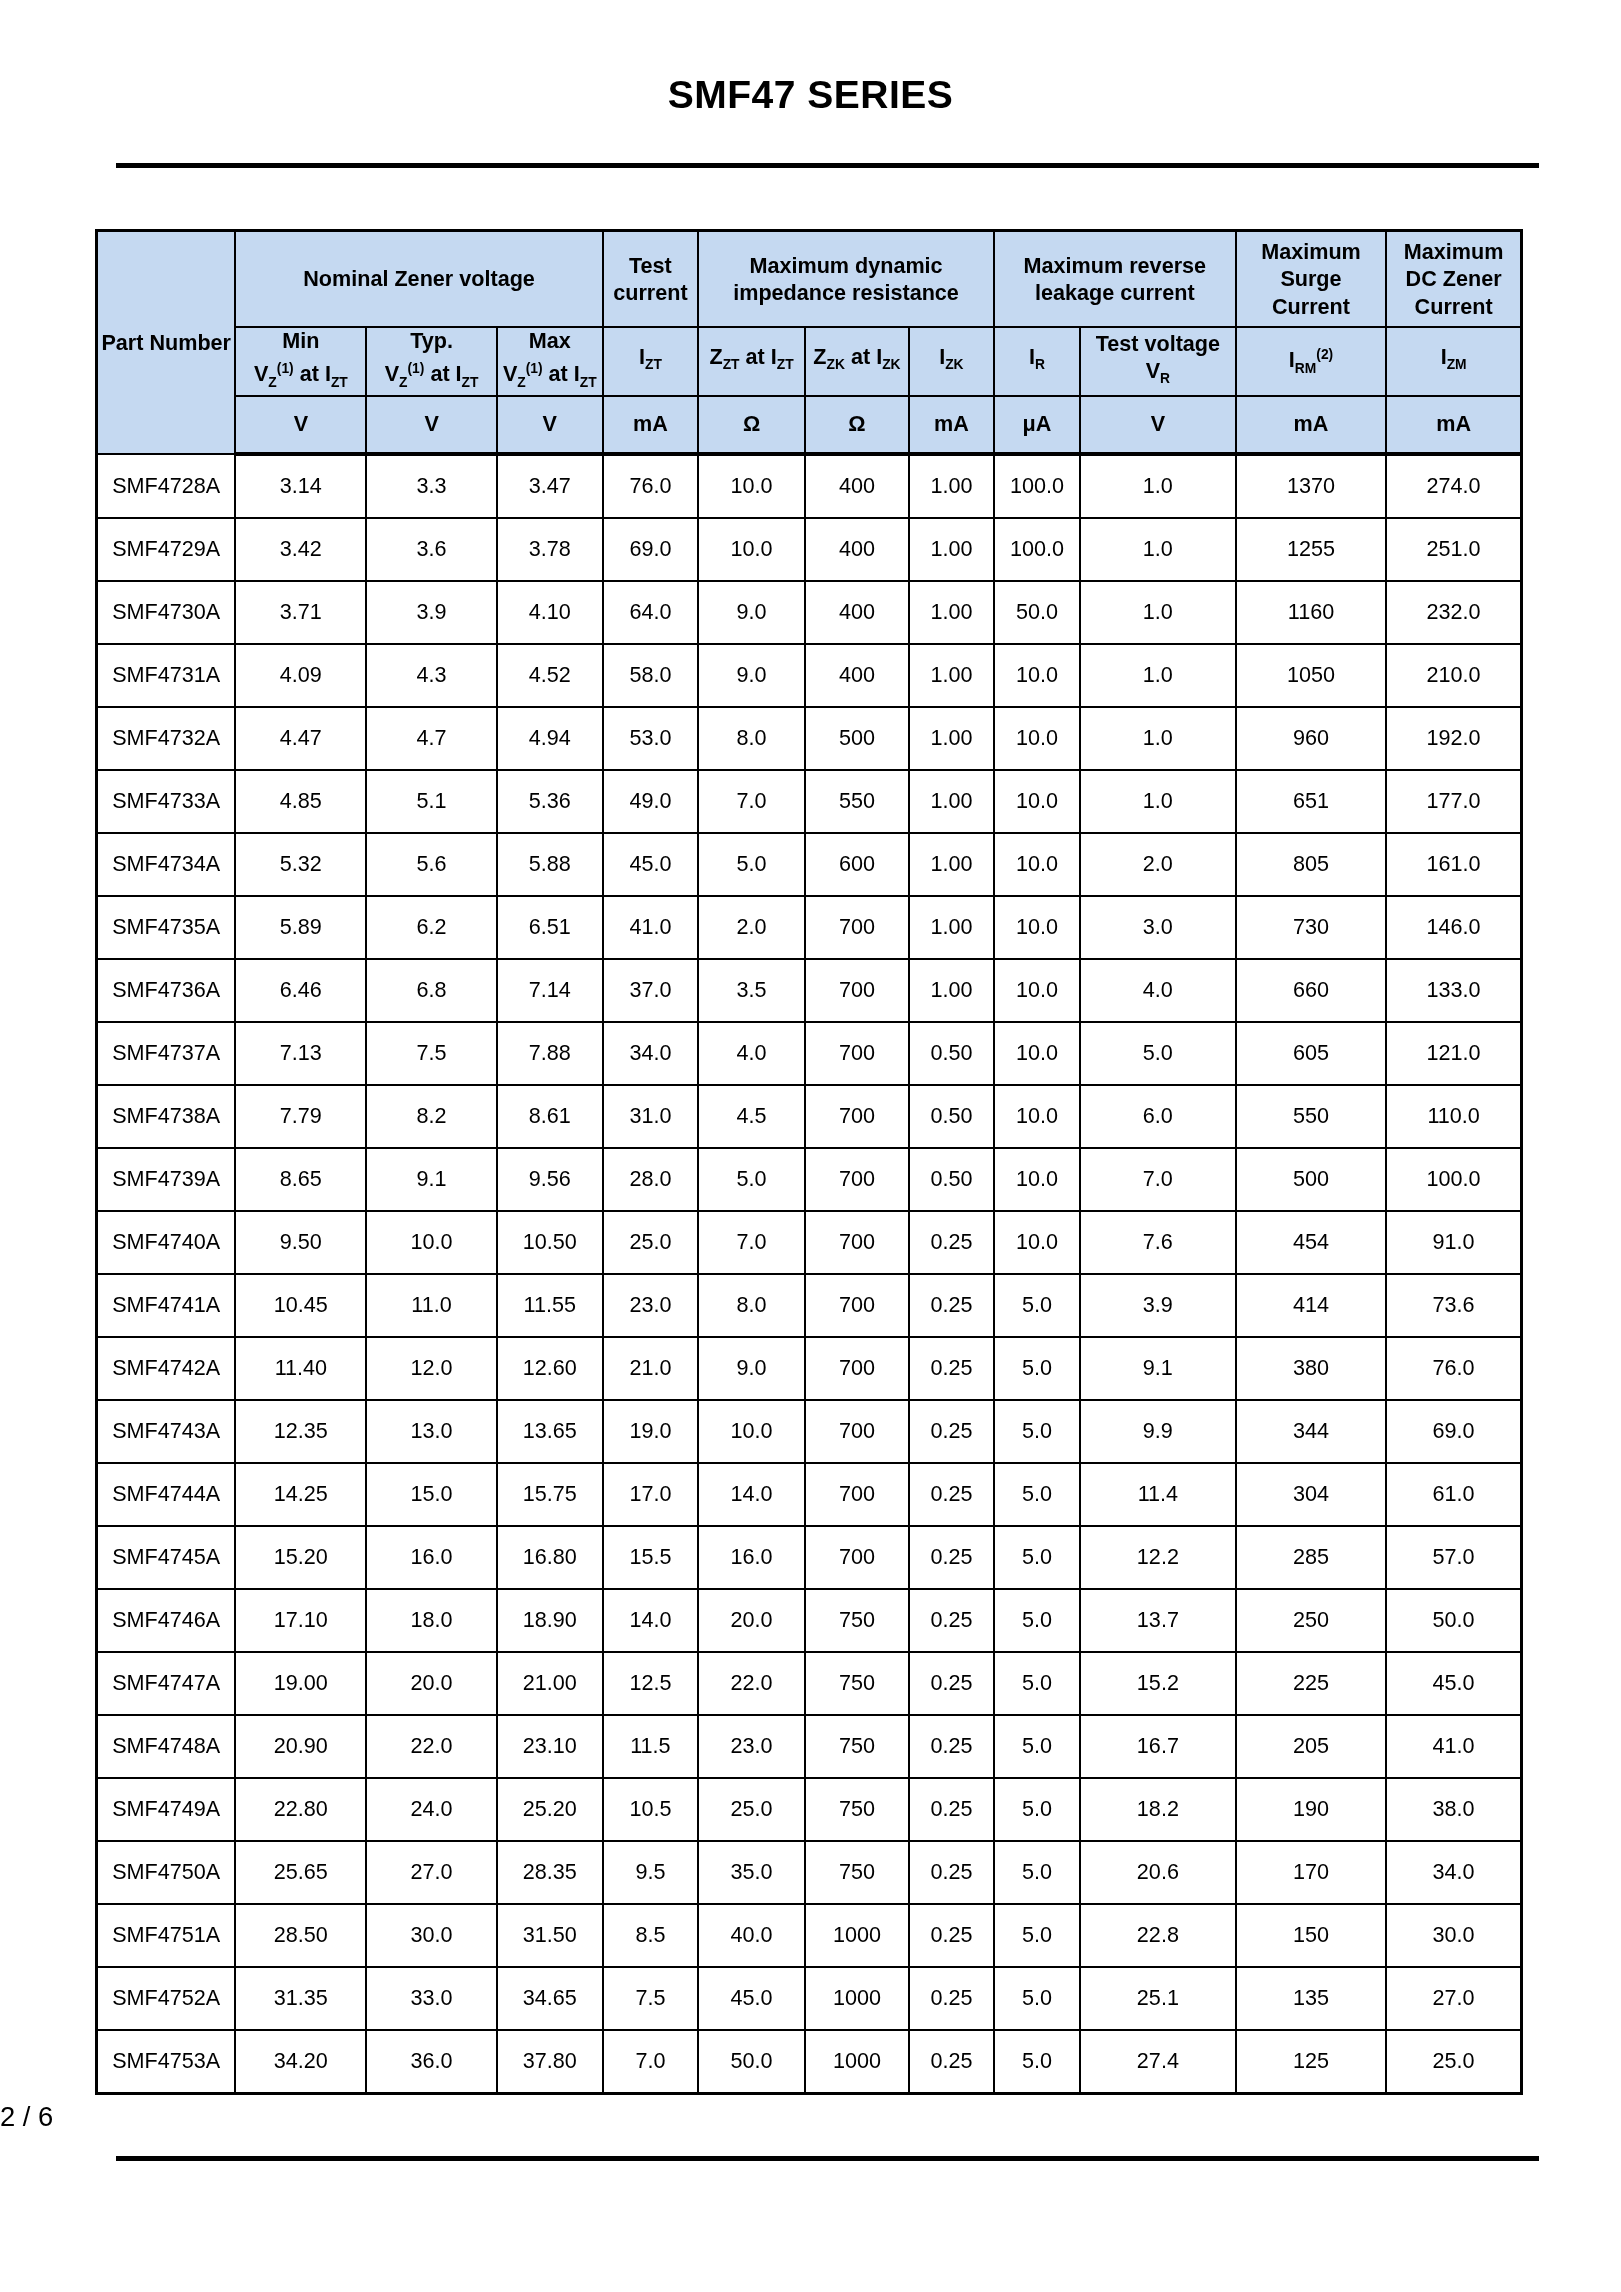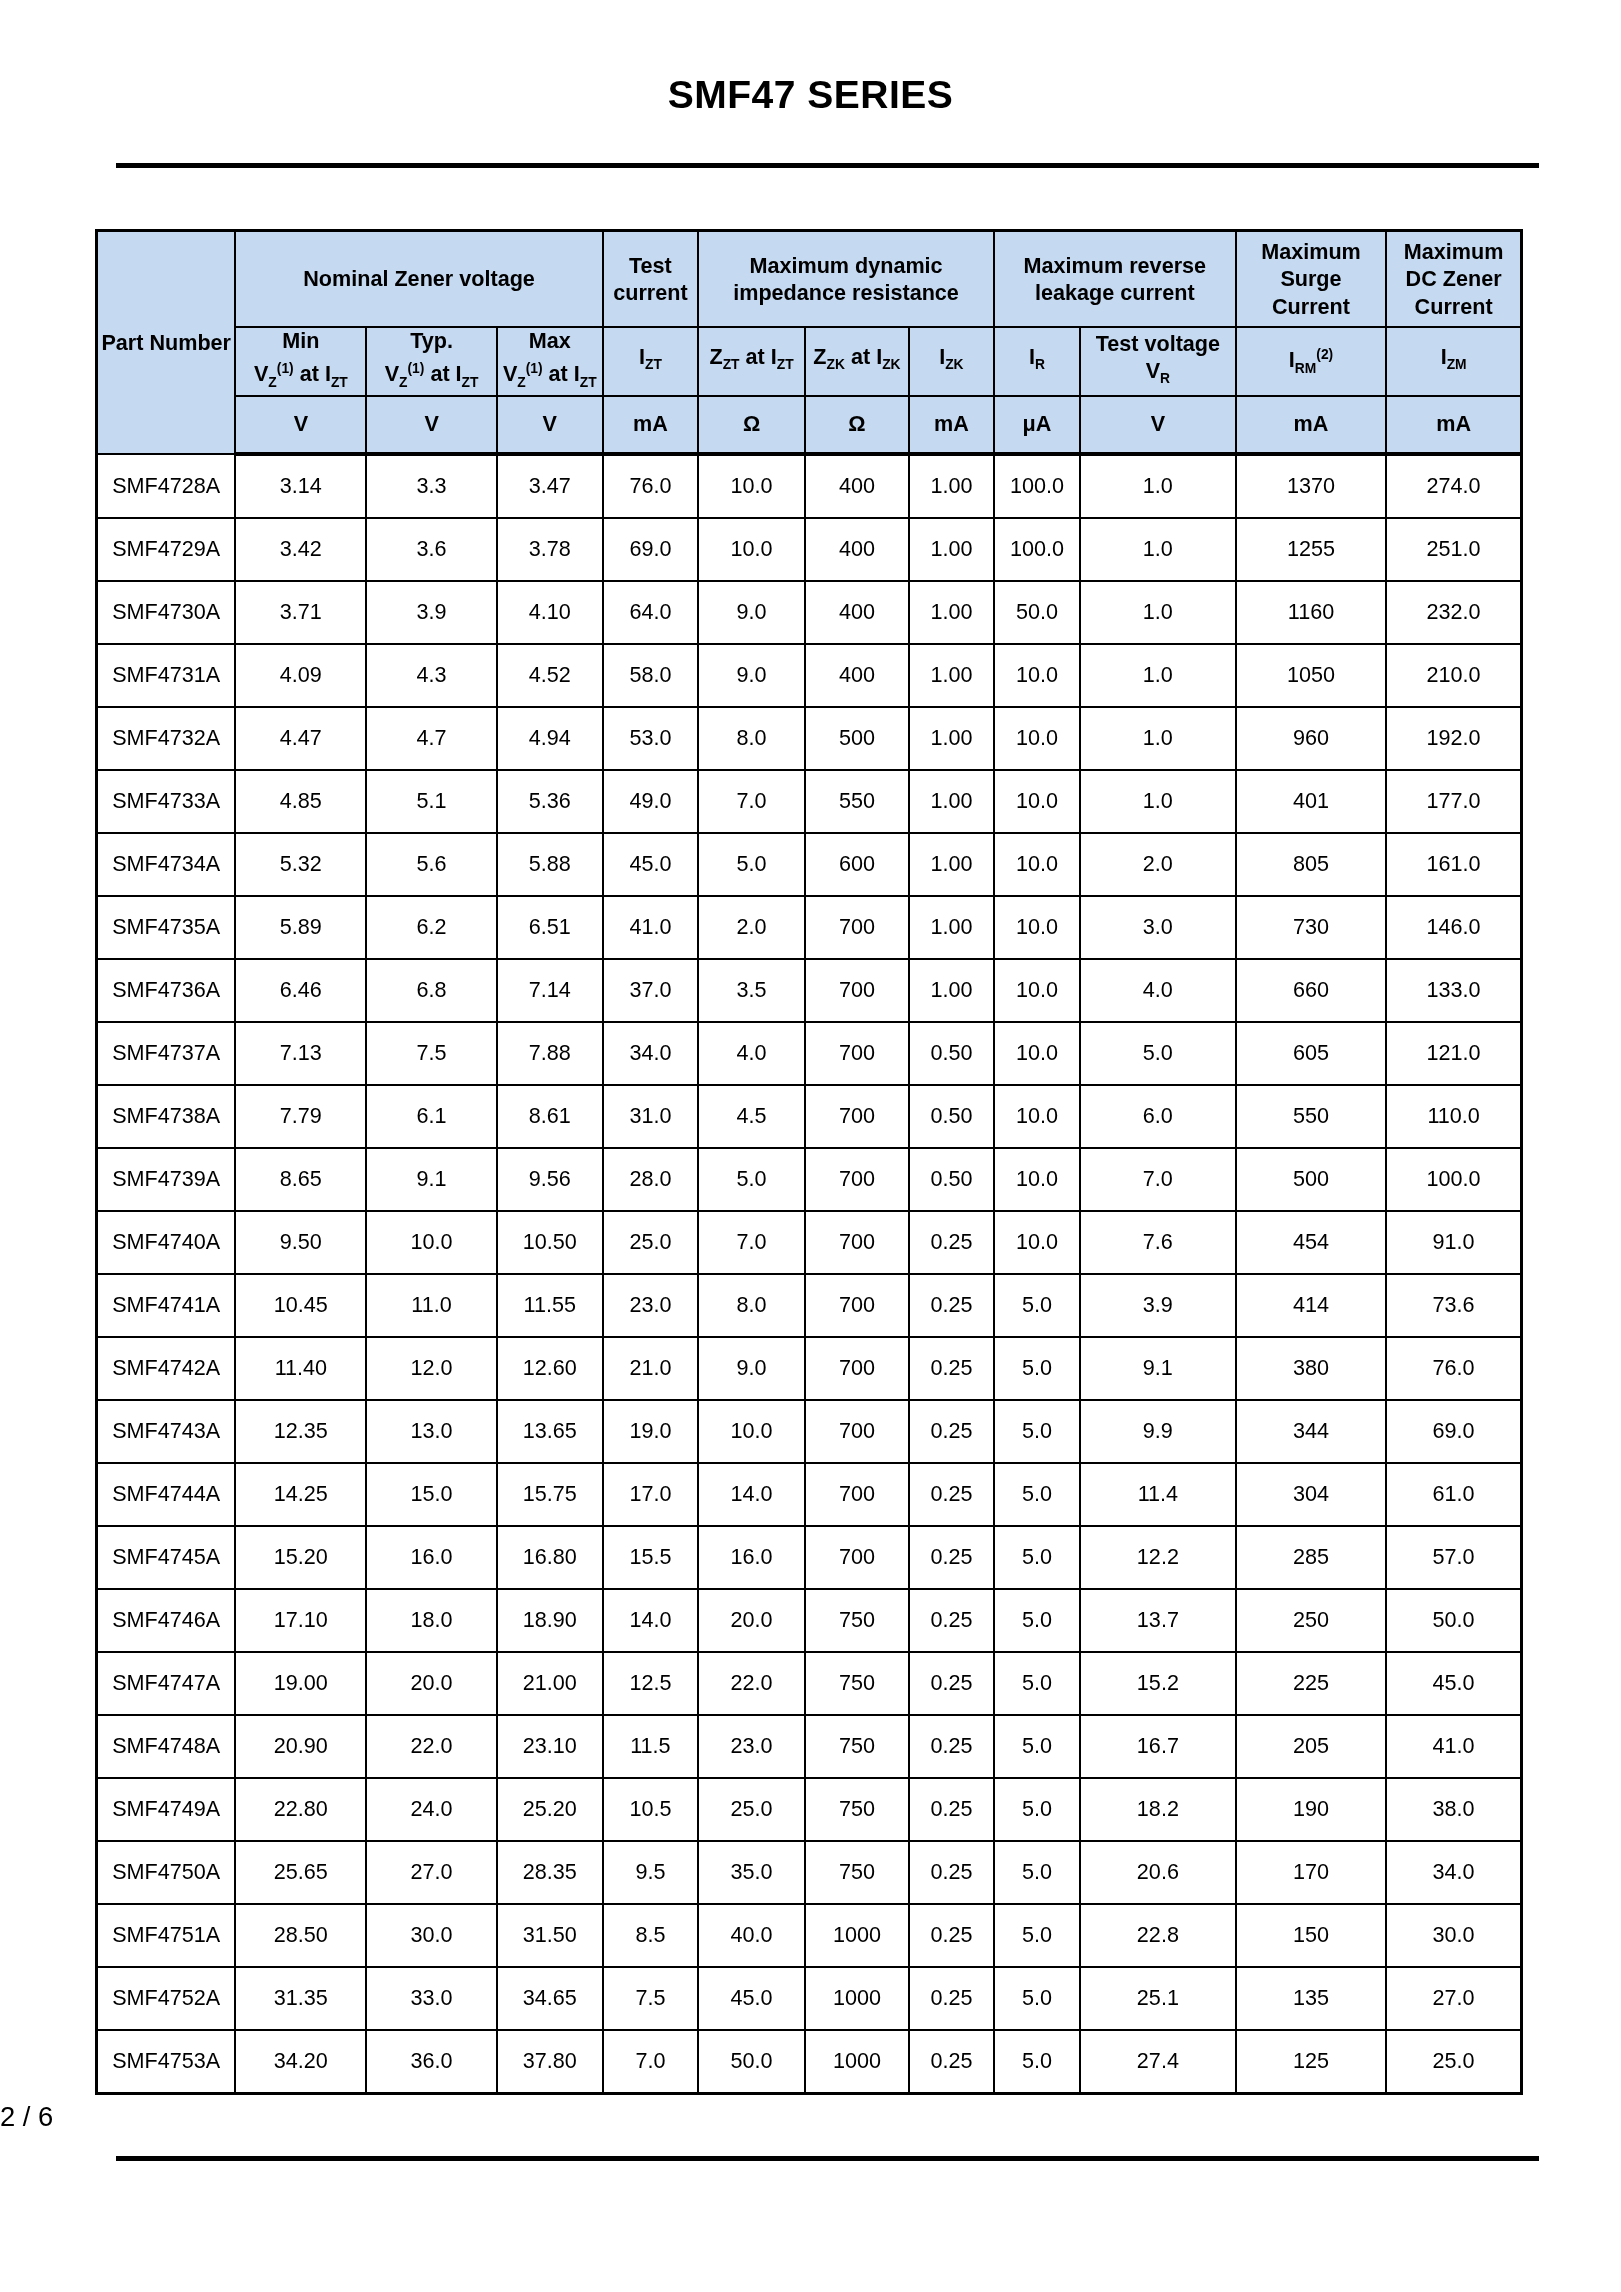--- a/index.html
+++ b/index.html
@@ -207,21 +207,21 @@
           <td>SMF4733A</td>
           <td>4.85</td>
           <td>5.1</td>
           <td>5.36</td>
           <td>49.0</td>
           <td>7.0</td>
           <td>550</td>
           <td>1.00</td>
           <td>10.0</td>
           <td>1.0</td>
-          <td>401</td>
+          <td>651</td>
           <td>177.0</td>
         </tr>
         <tr>
           <td>SMF4734A</td>
           <td>5.32</td>
           <td>5.6</td>
           <td>5.88</td>
           <td>45.0</td>
           <td>5.0</td>
           <td>600</td>
@@ -269,21 +269,21 @@
           <td>700</td>
           <td>0.50</td>
           <td>10.0</td>
           <td>5.0</td>
           <td>605</td>
           <td>121.0</td>
         </tr>
         <tr>
           <td>SMF4738A</td>
           <td>7.79</td>
-          <td>6.1</td>
+          <td>8.2</td>
           <td>8.61</td>
           <td>31.0</td>
           <td>4.5</td>
           <td>700</td>
           <td>0.50</td>
           <td>10.0</td>
           <td>6.0</td>
           <td>550</td>
           <td>110.0</td>
         </tr>

